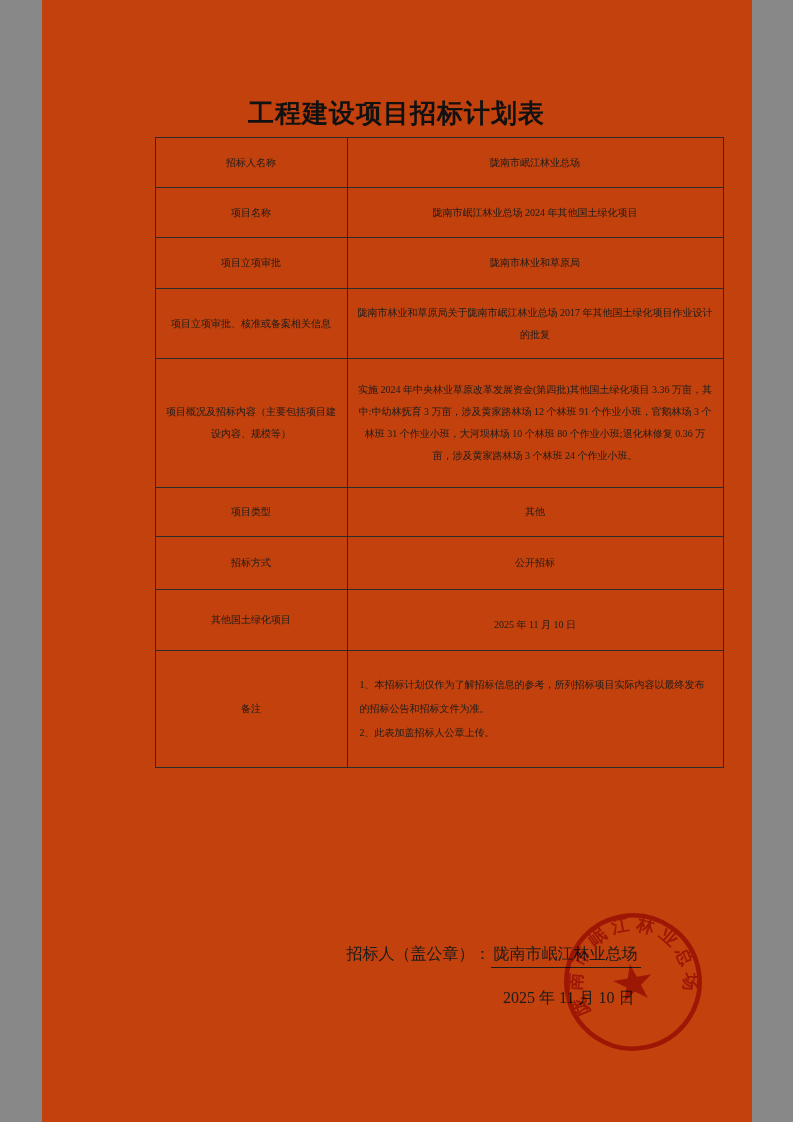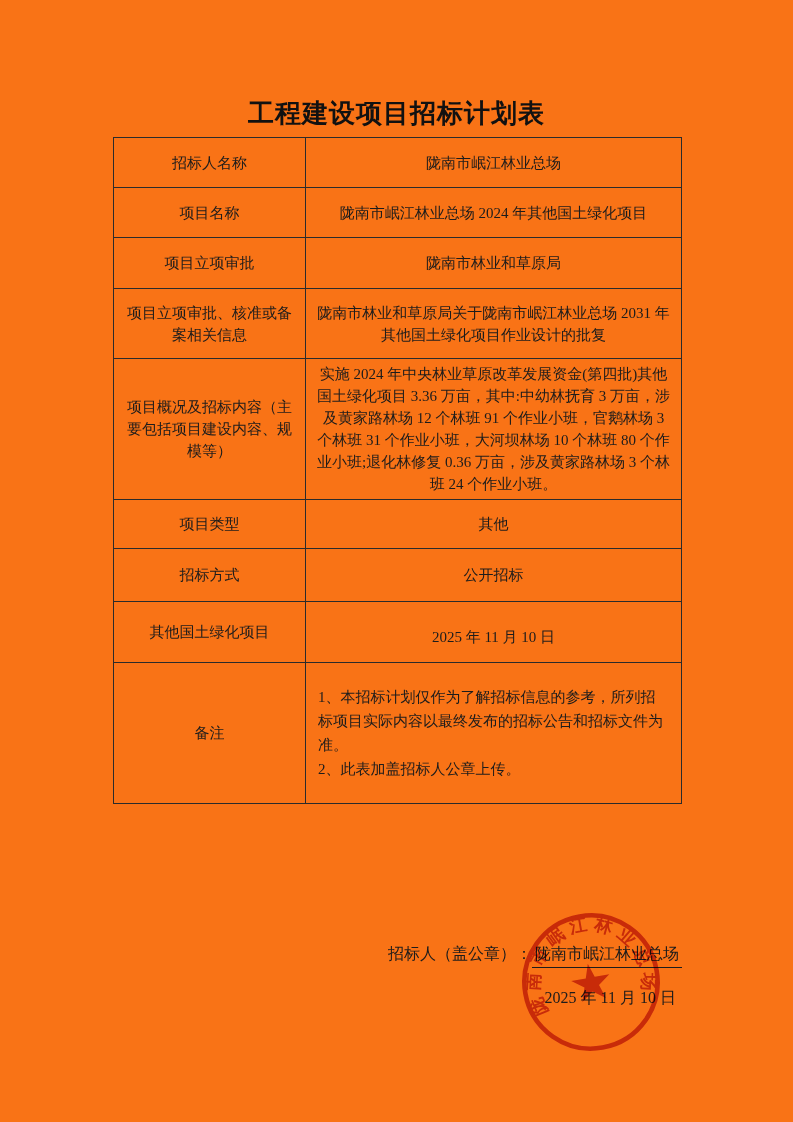--- a/index.html
+++ b/index.html
@@ -1,24 +1,24 @@
 <!DOCTYPE html>
 <html><head>
 <meta charset="utf-8">
 <style>
   * { margin: 0; padding: 0; box-sizing: border-box; }
   html, body { background: #888; }
   body { font-family: "Liberation Serif", "DejaVu Serif", serif; }
 
   .page {
     position: relative;
-    width: 793px;
+    width: 710px;
     height: 1122px;
     margin: 0 auto;
-    background: #f97316;
+    background: #c2410c;
     overflow: hidden;
     color: #1c1c1c;
   }
 
   .doc-title {
     position: absolute;
     top: 96px;
     left: 0;
     right: 0;
     text-align: center;
@@ -29,21 +29,21 @@
     color: #111;
   }
 
   table.plan {
     position: absolute;
     left: 113px;
     top: 137px;
     width: 569px;
     border-collapse: collapse;
     table-layout: fixed;
-    font-size: 15px;
+    font-size: 10px;
   }
   table.plan td {
     border: 1.5px solid #2b2b2b;
     vertical-align: middle;
     line-height: 22px;
     padding: 4px 8px;
   }
   td.label {
     width: 192px;
     text-align: center;
@@ -121,21 +121,21 @@
       <tr class="r2">
         <td class="label">项目名称</td>
         <td class="value">陇南市岷江林业总场 2024 年其他国土绿化项目</td>
       </tr>
       <tr class="r3">
         <td class="label">项目立项审批</td>
         <td class="value">陇南市林业和草原局</td>
       </tr>
       <tr class="r4">
         <td class="label">项目立项审批、核准或备案相关信息</td>
-        <td class="value">陇南市林业和草原局关于陇南市岷江林业总场 2031 年其他国土绿化项目作业设计的批复</td>
+        <td class="value">陇南市林业和草原局关于陇南市岷江林业总场 2017 年其他国土绿化项目作业设计的批复</td>
       </tr>
       <tr class="r5">
         <td class="label">项目概况及招标内容（主要包括项目建设内容、规模等）</td>
         <td class="value">实施 2024 年中央林业草原改革发展资金(第四批)其他国土绿化项目 3.36 万亩，其中:中幼林抚育 3 万亩，涉及黄家路林场 12 个林班 91 个作业小班，官鹅林场 3 个林班 31 个作业小班，大河坝林场 10 个林班 80 个作业小班;退化林修复 0.36 万亩，涉及黄家路林场 3 个林班 24 个作业小班。</td>
       </tr>
       <tr class="r6">
         <td class="label">项目类型</td>
         <td class="value">其他</td>
       </tr>
       <tr class="r9">

